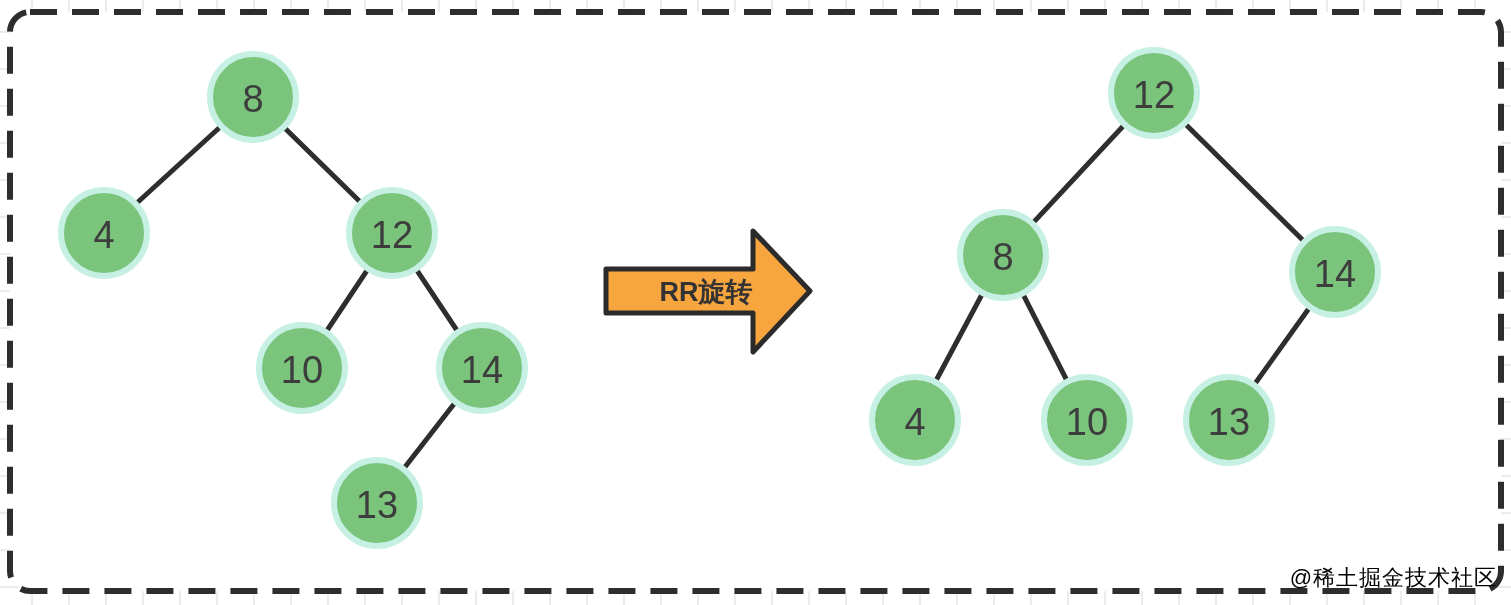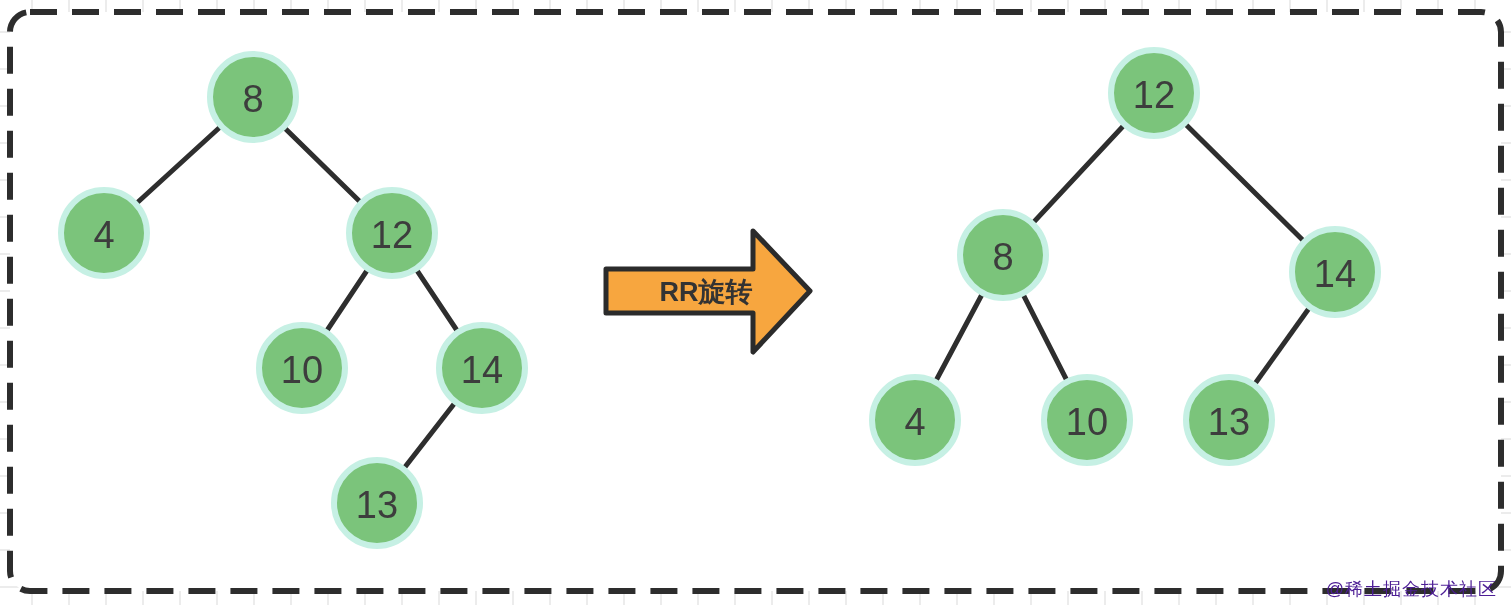--- a/index.html
+++ b/index.html
@@ -33,23 +33,23 @@
     position: absolute;
     left: 0;
     top: 0;
     width: 1511px;
     height: 605px;
     z-index: 2;
   }
   .watermark {
     position: absolute;
     right: 14px;
-    bottom: 4px;
-    color: #4c1d95;
-    font-size: 18px;
+    bottom: 12px;
+    color: #000000;
+    font-size: 22px;
     letter-spacing: 1px;
     z-index: 3;
     user-select: none;
   }
 </style>
 </head>
 <body>
 
 <div class="frame"></div>
 

